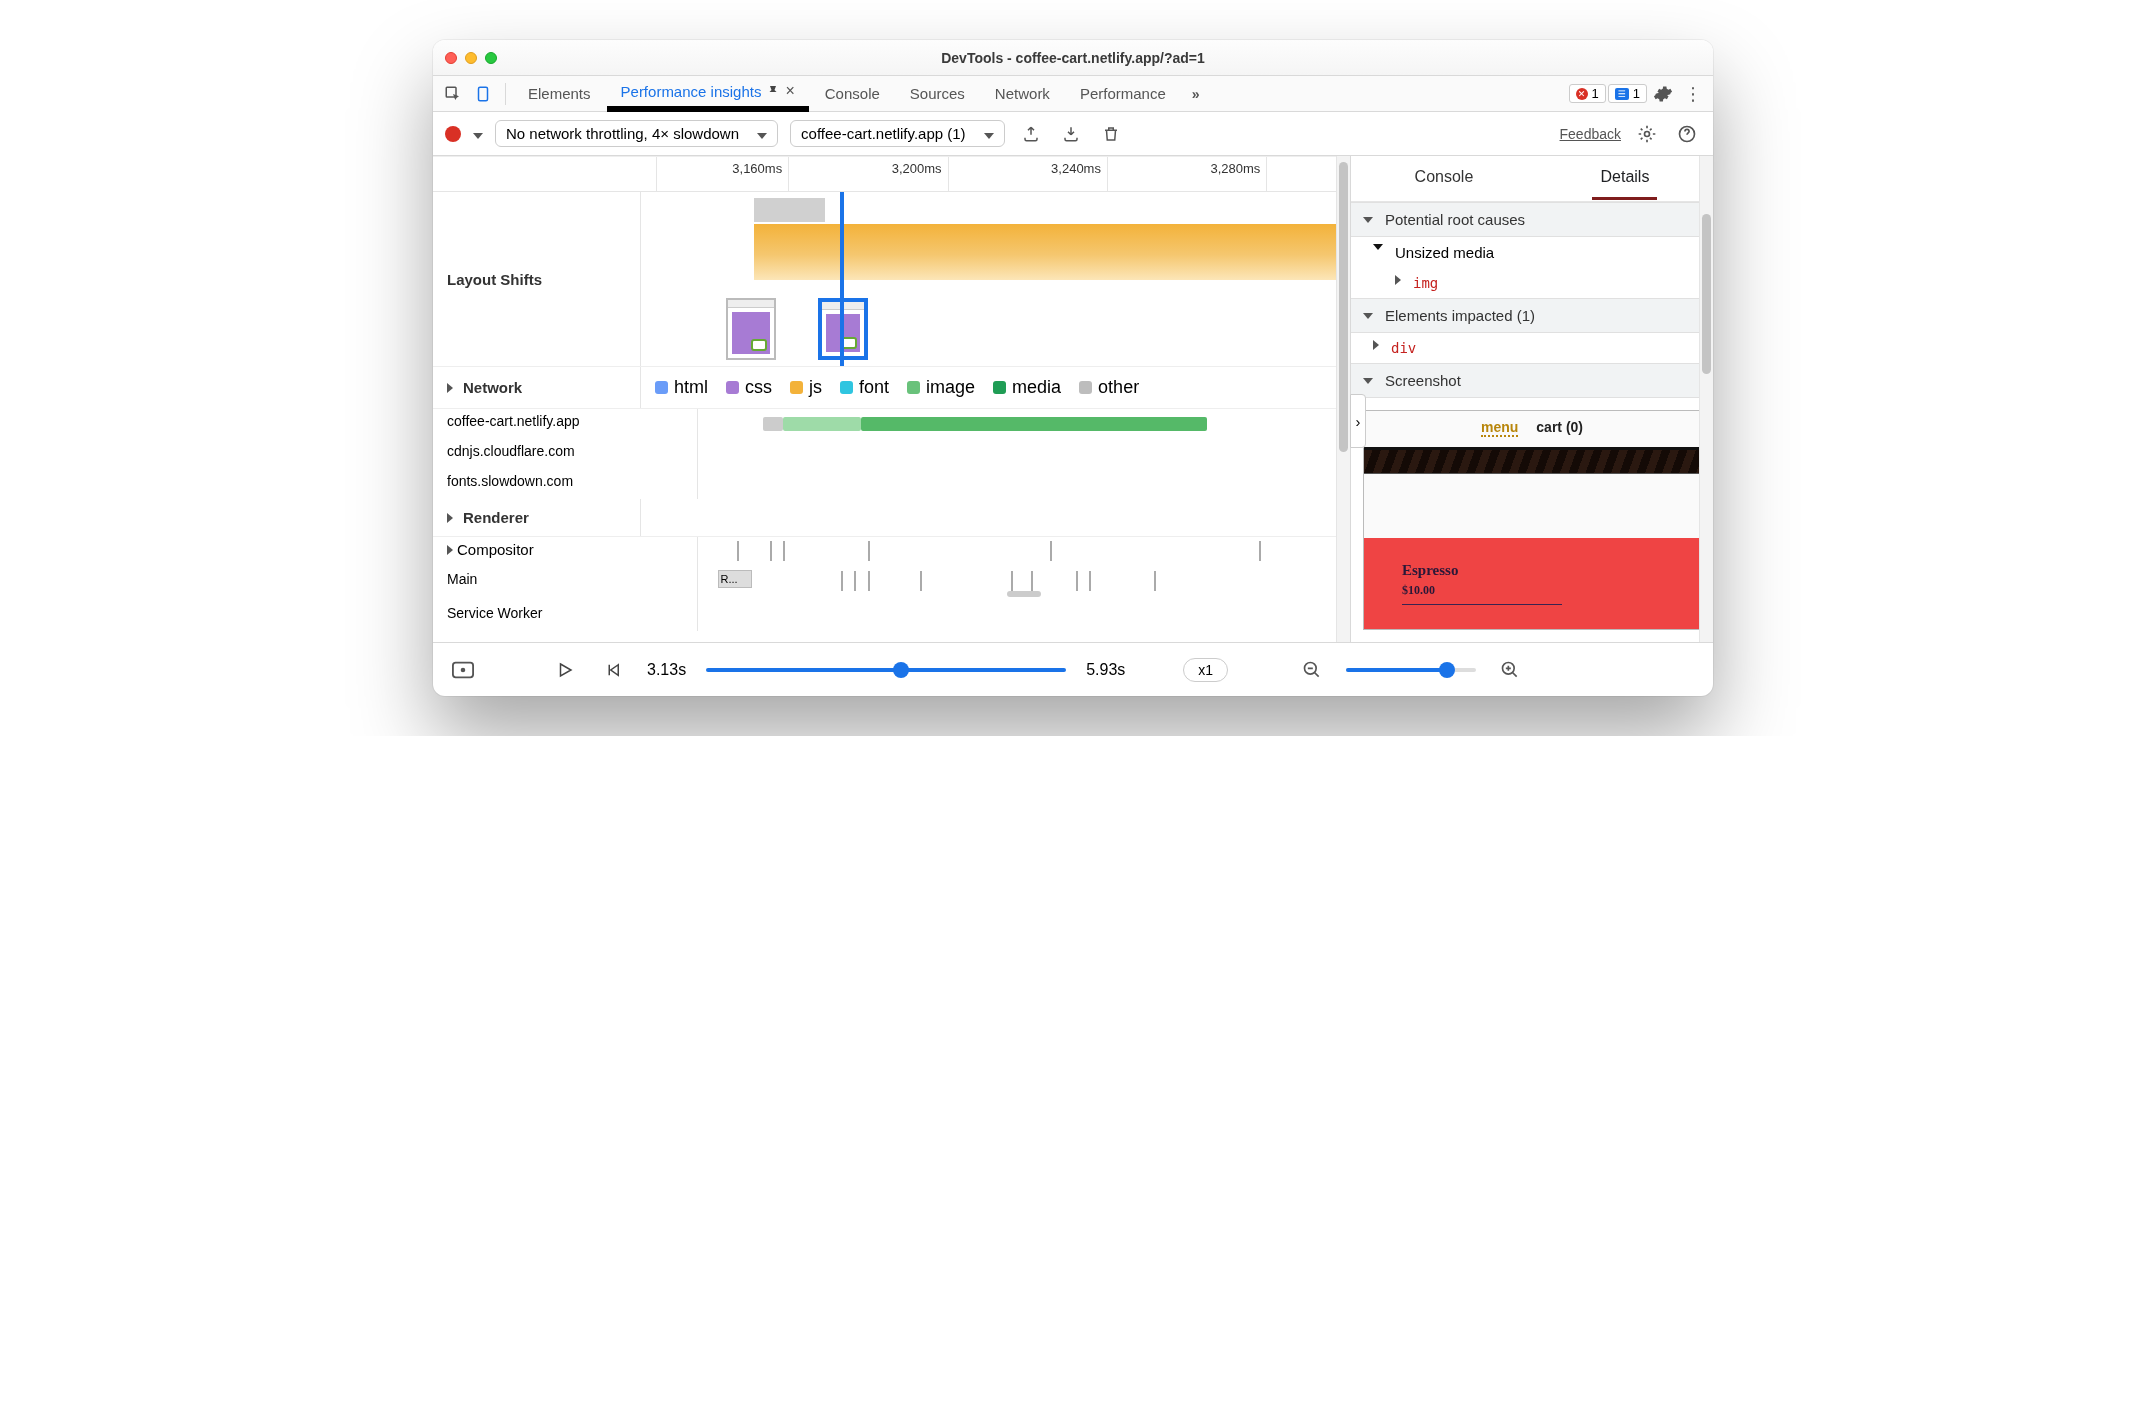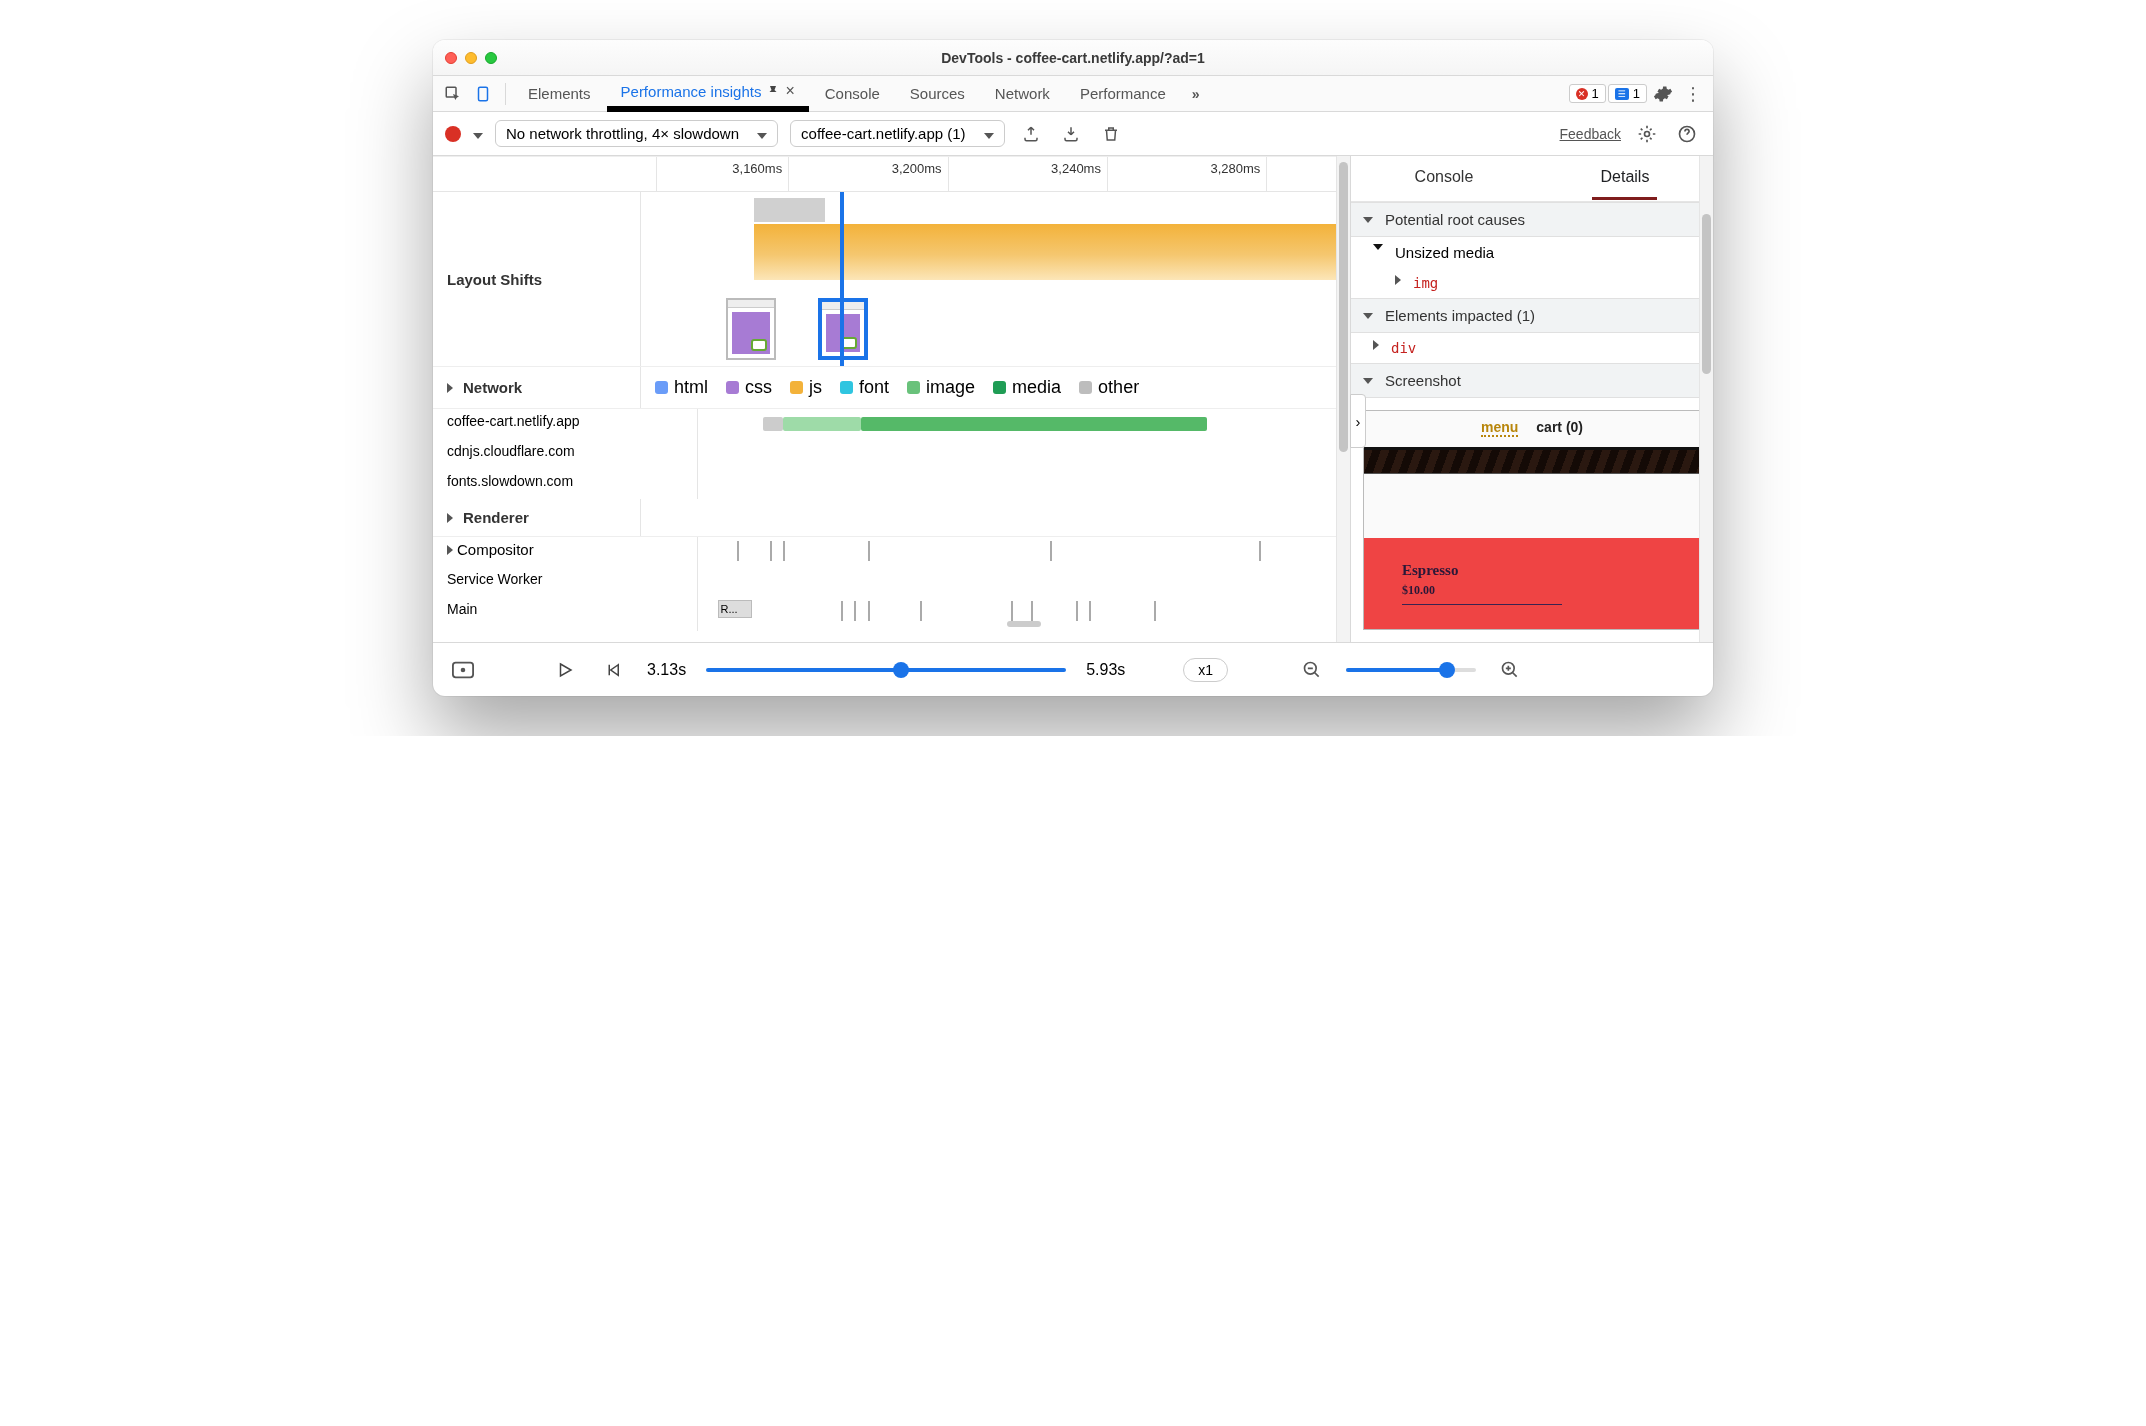--- a/index.html
+++ b/index.html
@@ -436,40 +436,40 @@
         <div class="net-label caret-r" style="font-size:15px;">Compositor</div>
         <div class="net-content tiny-ticks">
           <span style="left:6%"></span>
             <span style="left:11%"></span>
             <span style="left:13%"></span>
             <span style="left:26%"></span>
             <span style="left:54%"></span>
             <span style="left:86%"></span>
         </div>
       </div>
-      <div class="net-row">
-        <div class="net-label">Service Worker</div>
-        <div class="net-content"></div>
-      </div>
       <div class="net-row" style="height:34px;">
         <div class="net-label">Main</div>
         <div class="net-content tiny-ticks">
           <div style="position:absolute;left:3%;top:3px;height:18px;width:34px;background:#ddd;border:1px solid #bbb;font-size:11px;padding:2px;">R...</div>
           <span style="left:22%"></span>
             <span style="left:24%"></span>
             <span style="left:26%"></span>
             <span style="left:34%"></span>
             <span style="left:48%"></span>
             <span style="left:51%"></span>
             <span style="left:58%"></span>
             <span style="left:60%"></span>
             <span style="left:70%"></span>
           <div class="scroll-thumb"></div>
         </div>
       </div>
+      <div class="net-row">
+        <div class="net-label">Service Worker</div>
+        <div class="net-content"></div>
+      </div>
 
       <div class="vscrollbar">
           <div class="vthumb"></div>
         </div>
     </div>
 
     <div class="details-pane">
       <div class="collapse-tab">›</div>
 
       <div class="details-tabs">

